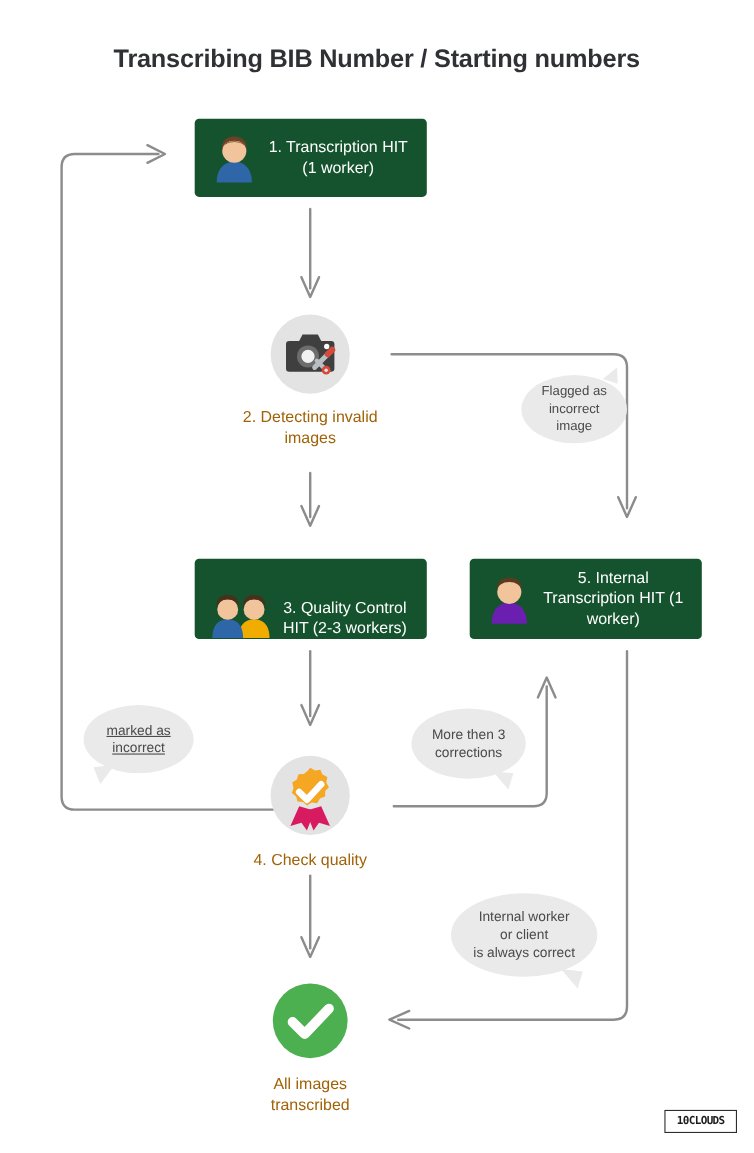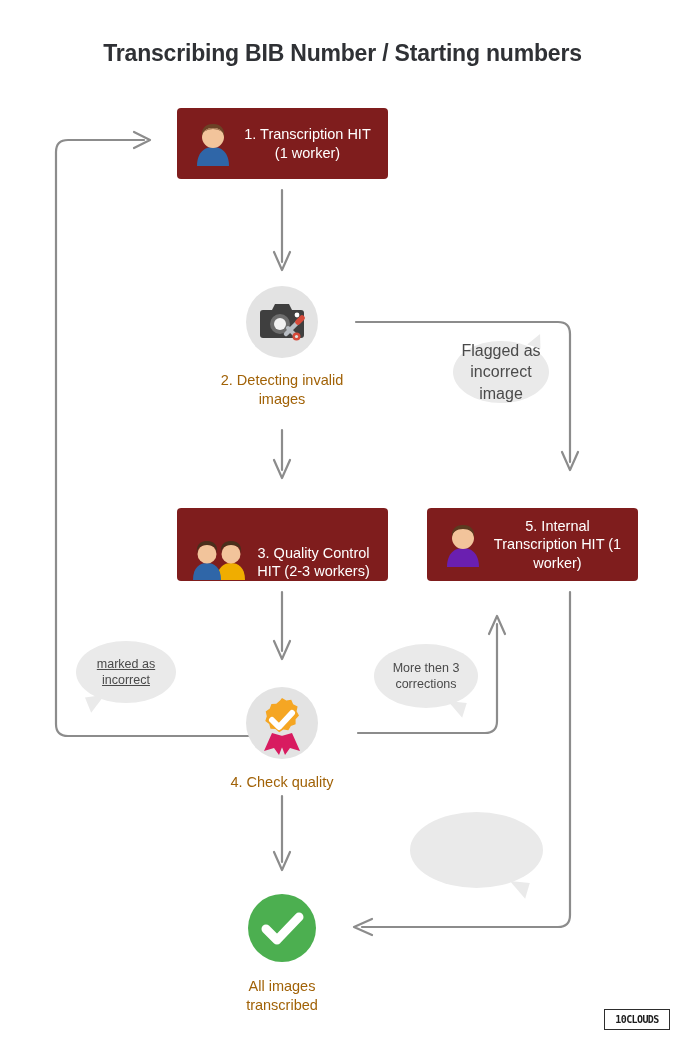--- a/index.html
+++ b/index.html
@@ -21,21 +21,21 @@
     color:#2f3135;
     letter-spacing:-0.2px;
   }
 
   
   #wires{position:absolute;left:0;top:0;width:685px;height:1048px;}
 
   
   .hitbox{
     position:absolute;
-    background:#7f1d1d;
+    background:#14532d;
     border-radius:4px;
     display:flex;align-items:center;
     box-sizing:border-box;
   }
   .hitbox .avatars{
     flex:0 0 auto;
     display:flex;align-items:flex-end;
     padding-left:14px;
   }
   .hitbox .boxlabel{
@@ -80,21 +80,21 @@
     border-radius:50%/50%;
     display:flex;align-items:center;justify-content:center;
     text-align:center;
     color:#4a4a4a;
     font-size:12.5px;
     line-height:1.32;
     white-space:pre-line;
     box-sizing:border-box;
   }
   .bubble .tail{position:absolute;width:0;height:0;}
-  #bub-flagged{left:453px;top:341px;width:96px;height:62px;font-size:16px;}
+  #bub-flagged{left:474px;top:341px;width:96px;height:62px;font-size:12px;}
   #bub-flagged .tail{
     right:6px;top:-8px;
     border-left:9px solid transparent;
     border-right:5px solid transparent;
     border-bottom:14px solid #eaeaea;
     transform:rotate(18deg);
   }
   #bub-marked{left:76px;top:641px;width:100px;height:62px;text-decoration:underline;}
   #bub-marked .tail{
     left:10px;bottom:-9px;
@@ -265,19 +265,22 @@
   </div>
 
   <div class="bubble" id="bub-more">
     <span class="tail"></span>
     <span>More then 3
 corrections</span>
   </div>
 
   <div class="bubble" id="bub-internal">
     <span class="tail"></span>
+    <span>Internal worker
+or client
+is always correct</span>
   </div>
 
   <div id="logo">
     <span>10CLOUDS</span>
   </div>
 
 </div>
 
 </body></html>

